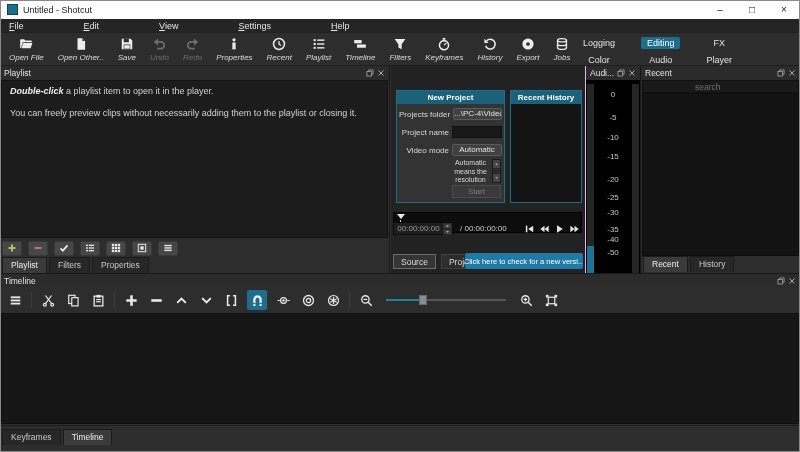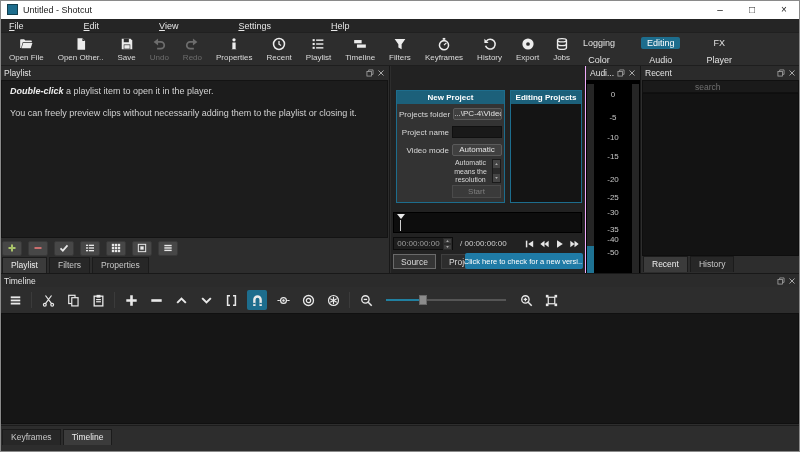--- a/index.html
+++ b/index.html
@@ -19,21 +19,21 @@
   .win-controls { margin-left:auto; display:flex; height:100%; }
   .win-btn { width:32px; height:100%; display:flex; align-items:center; justify-content:center; font-size:10px; color:#222; }
 
   
   .menubar { left:0; top:19px; width:800px; height:13px; background:#252525; display:flex; align-items:center; padding-left:3px;gap:48px; }
   .menu-item { display:inline-block; padding:1px 6px; font-size:9px; color:#e6e6e6; }
   .menu-item::first-letter { text-decoration:underline; }
 
   
   .toolbar { left:0; top:32px; width:800px; height:34px; background:#2d2d2d; border-top:1px solid #202020; border-bottom:1px solid #1e1e1e; display:flex; align-items:center; }
-  .tb-left { display:flex; align-items:flex-end; padding-left:2px; }
+  .tb-left { display:flex; align-items:flex-end; padding-left:2px;font-style:italic; }
   .tb-btn { display:flex; flex-direction:column; align-items:center; justify-content:center; padding:2px 7px; gap:2px; }
   .tb-ic { width:14px; height:14px; color:#ececec; }
   .tb-lbl { font-size:8px; color:#dcdcdc; white-space:nowrap; }
   .tb-btn.disabled .tb-ic, .tb-btn.disabled .tb-lbl { color:#6d6d6d; }
   .modes { position:absolute; right:62px; top:37px; display:grid; grid-template-columns:auto auto auto; column-gap:20px; row-gap:5px; justify-items:center; }
   .mode-btn { padding:1px 6px; border-radius:2px; color:#e2e2e2; font-size:9px; }
   .mode-btn.active { background:#1d6d8d; color:#ffffff; }
 
   
   .panel-header { height:14px; display:flex; align-items:center; padding:0 4px; font-size:8.5px; color:#e4e4e4; background:#2b2b2b; }
@@ -66,21 +66,21 @@
   .np-btn { background:#404040; border:1px solid #5a5a5a; border-radius:2px; font-size:8px; color:#e2e2e2; text-align:center; width:50px; height:12px; line-height:10px; overflow:hidden; white-space:nowrap; }
   .np-input { background:#191919; border:1px solid #101010; height:12px; width:50px; color:#dddddd; font-size:8px; padding:0 2px; font-family:inherit; }
   .np-hint { position:absolute; left:54px; top:68px; width:39px; height:24px; font-size:7px; line-height:8.5px; color:#d8d8d8; overflow:hidden; text-align:center; }
   .np-scroll { position:absolute; left:95px; top:68px; width:9px; height:24px; background:#2a2a2a; border:1px solid #1a1a1a; display:flex; flex-direction:column; justify-content:space-between; }
   .scroll-arrow { height:8px; background:#454545; display:flex; align-items:center; justify-content:center; color:#cfcfcf; }
   .scroll-arrow svg { width:5px; height:4px; }
   .start-btn { position:absolute; left:55px; top:94px; width:49px; height:13px; background:#3a3a3a; border:1px solid #4a4a4a; border-radius:0; color:#7e7e7e; font-size:8px; display:flex; align-items:center; justify-content:center; }
   .seekbar { position:absolute; left:2px; top:146px; width:189px; height:21px; background:#0d0d0d; border:1px solid #000000; }
   .playhead-tri { position:absolute; left:3px; top:1px; width:0; height:0; border-left:4px solid transparent; border-right:4px solid transparent; border-top:5px solid #e8e8e8; }
   .playhead-line { position:absolute; left:6px; top:7px; width:1px; height:11px; background:#cfcfcf; }
-  .tc-row { position:absolute; left:0; top:170px; width:100%; height:15px; display:flex; align-items:center; }
+  .tc-row { position:absolute; left:0; top:155px; width:100%; height:15px; display:flex; align-items:center; }
   .tc-spin { margin-left:2px; width:60px; height:13px; background:#1e1e1e; border:1px solid #0c0c0c; display:flex; }
   .tc-text { flex:1; font-size:8px; color:#9c9c9c; text-align:center; line-height:11px; }
   .spin-col { width:9px; display:flex; flex-direction:column; }
   .spin-b { flex:1; background:#3d3d3d; border:1px solid #2a2a2a; display:flex; align-items:center; justify-content:center; color:#cfcfcf; }
   .spin-b svg { width:5px; height:4px; }
   .tc-dur { margin-left:7px; font-size:8px; color:#cfcfcf; white-space:nowrap; }
   .transport { margin-left:auto; display:flex; gap:4px; padding-right:5px; }
   .tr-btn { width:11px; height:10px; color:#e6e6e6; }
   .src-tabs { position:absolute; left:2px; top:188px; display:flex; gap:5px; }
   .src-tab { padding:2px 7px; font-size:8.5px; background:#2d2d2d; border:1px solid #3f3f3f; color:#dcdcdc; height:15px; }
@@ -418,21 +418,21 @@
         </span>
       <span class="scroll-arrow">
           <svg viewBox="0 0 12 12">
             <path fill="currentColor" d="M2 3.5l4 5 4-5z"></path>
           </svg>
         </span>
     </div>
     <div class="start-btn">Start</div>
   </div>
   <div class="card rp-card">
-    <div class="card-header">Editing Projects</div>
+    <div class="card-header">Recent History</div>
   </div>
   <div class="seekbar">
     <span class="playhead-tri"></span>
     <span class="playhead-line"></span>
   </div>
   <div class="tc-row">
     <span class="tc-spin">
       <span class="tc-text">00:00:00:00</span>
       <span class="spin-col">
         <span class="spin-b">

